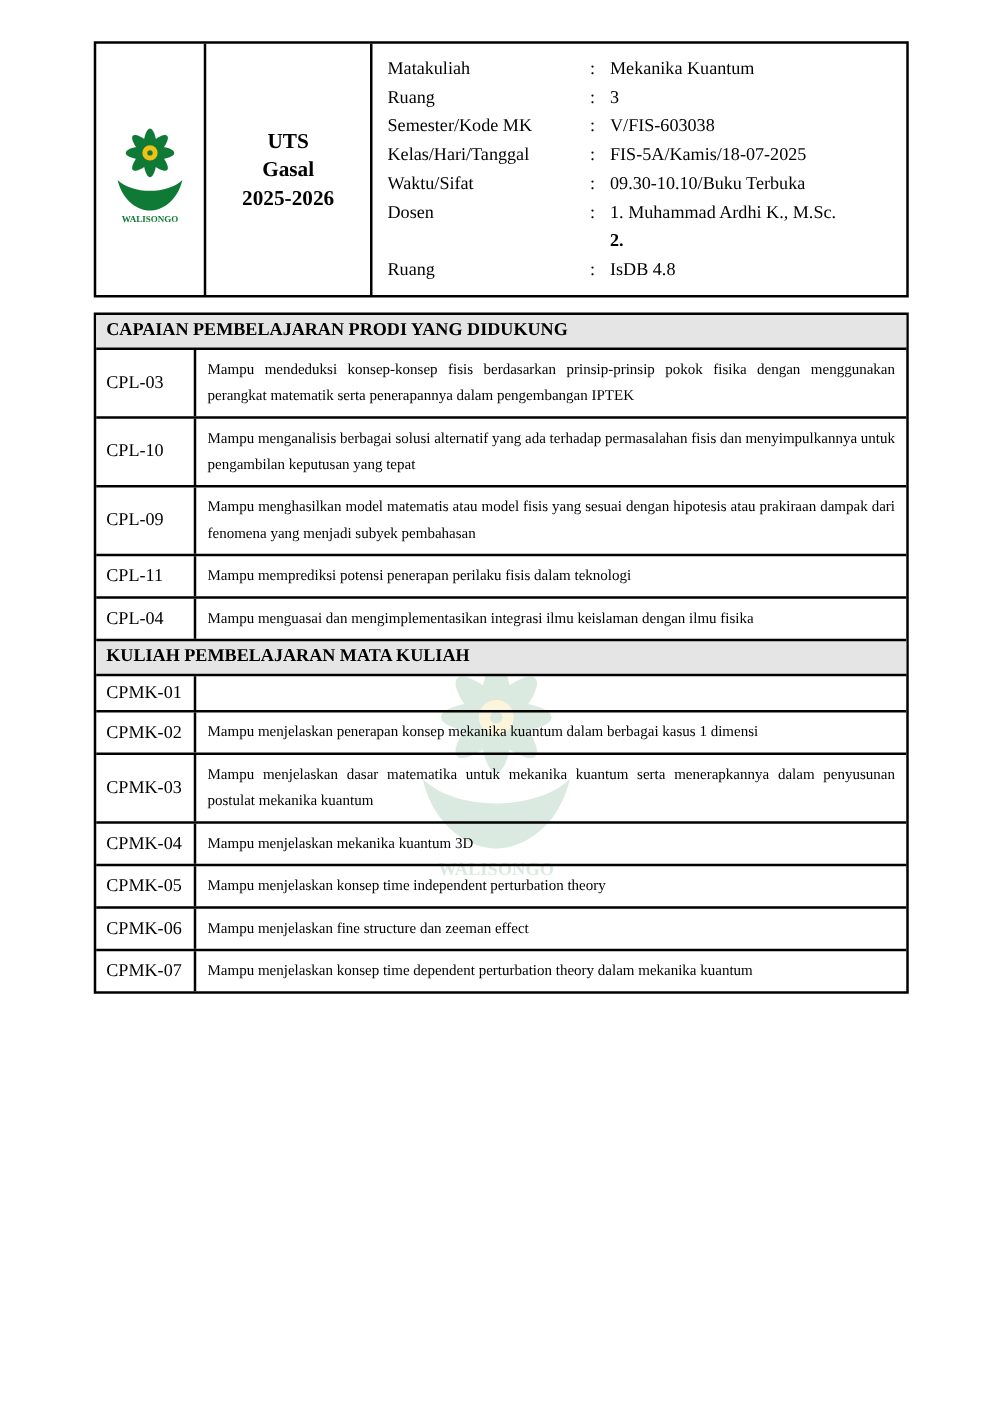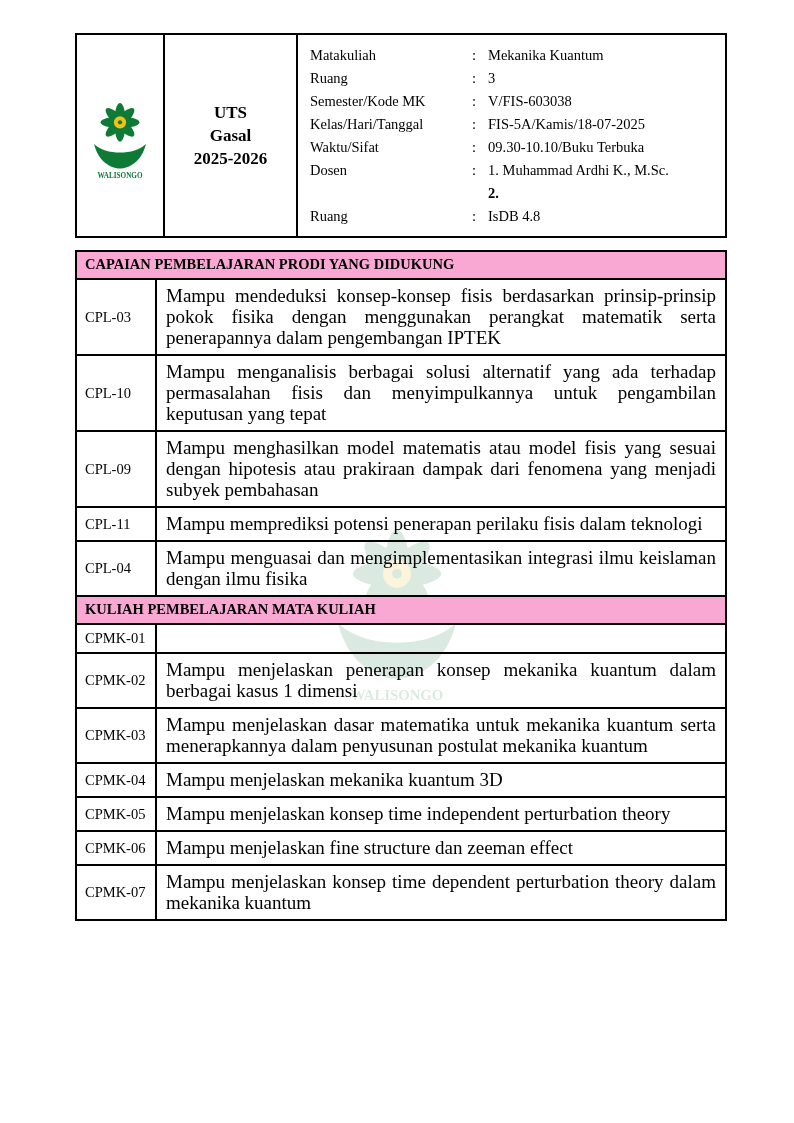--- a/index.html
+++ b/index.html
@@ -72,21 +72,21 @@
 
   
   .doc-table {
     position: absolute;
     left: 75px; top: 250px;
     width: 652px;
     border: 2px solid #000;
     background: transparent;
   }
   .section-header {
-    background: #f9a8d4;
+    background: #e5e5e5;
     font-weight: bold;
     font-size: 14.5px;
     padding: 3px 8px 4px 8px;
     line-height: 19px;
   }
   .section-header + .t-row, .t-row + .t-row, .t-row + .section-header {
     border-top: 2px solid #000;
   }
   .t-row {
     display: grid;
@@ -94,21 +94,21 @@
     align-items: stretch;
   }
   .code-cell {
     border-right: 2px solid #000;
     padding: 5px 6px 5px 8px;
     display: flex; align-items: center;
     font-size: 14.5px;
   }
   .text-cell {
     padding: 5px 9px 6px 9px;
-    font-size: 19px;
+    font-size: 12px;
     line-height: 21px;
     text-align: justify;
   }
 </style>
 </head>
 <body>
 
 <div class="page">
 
   <svg class="watermark" viewBox="0 0 100 122" xmlns="http://www.w3.org/2000/svg">

